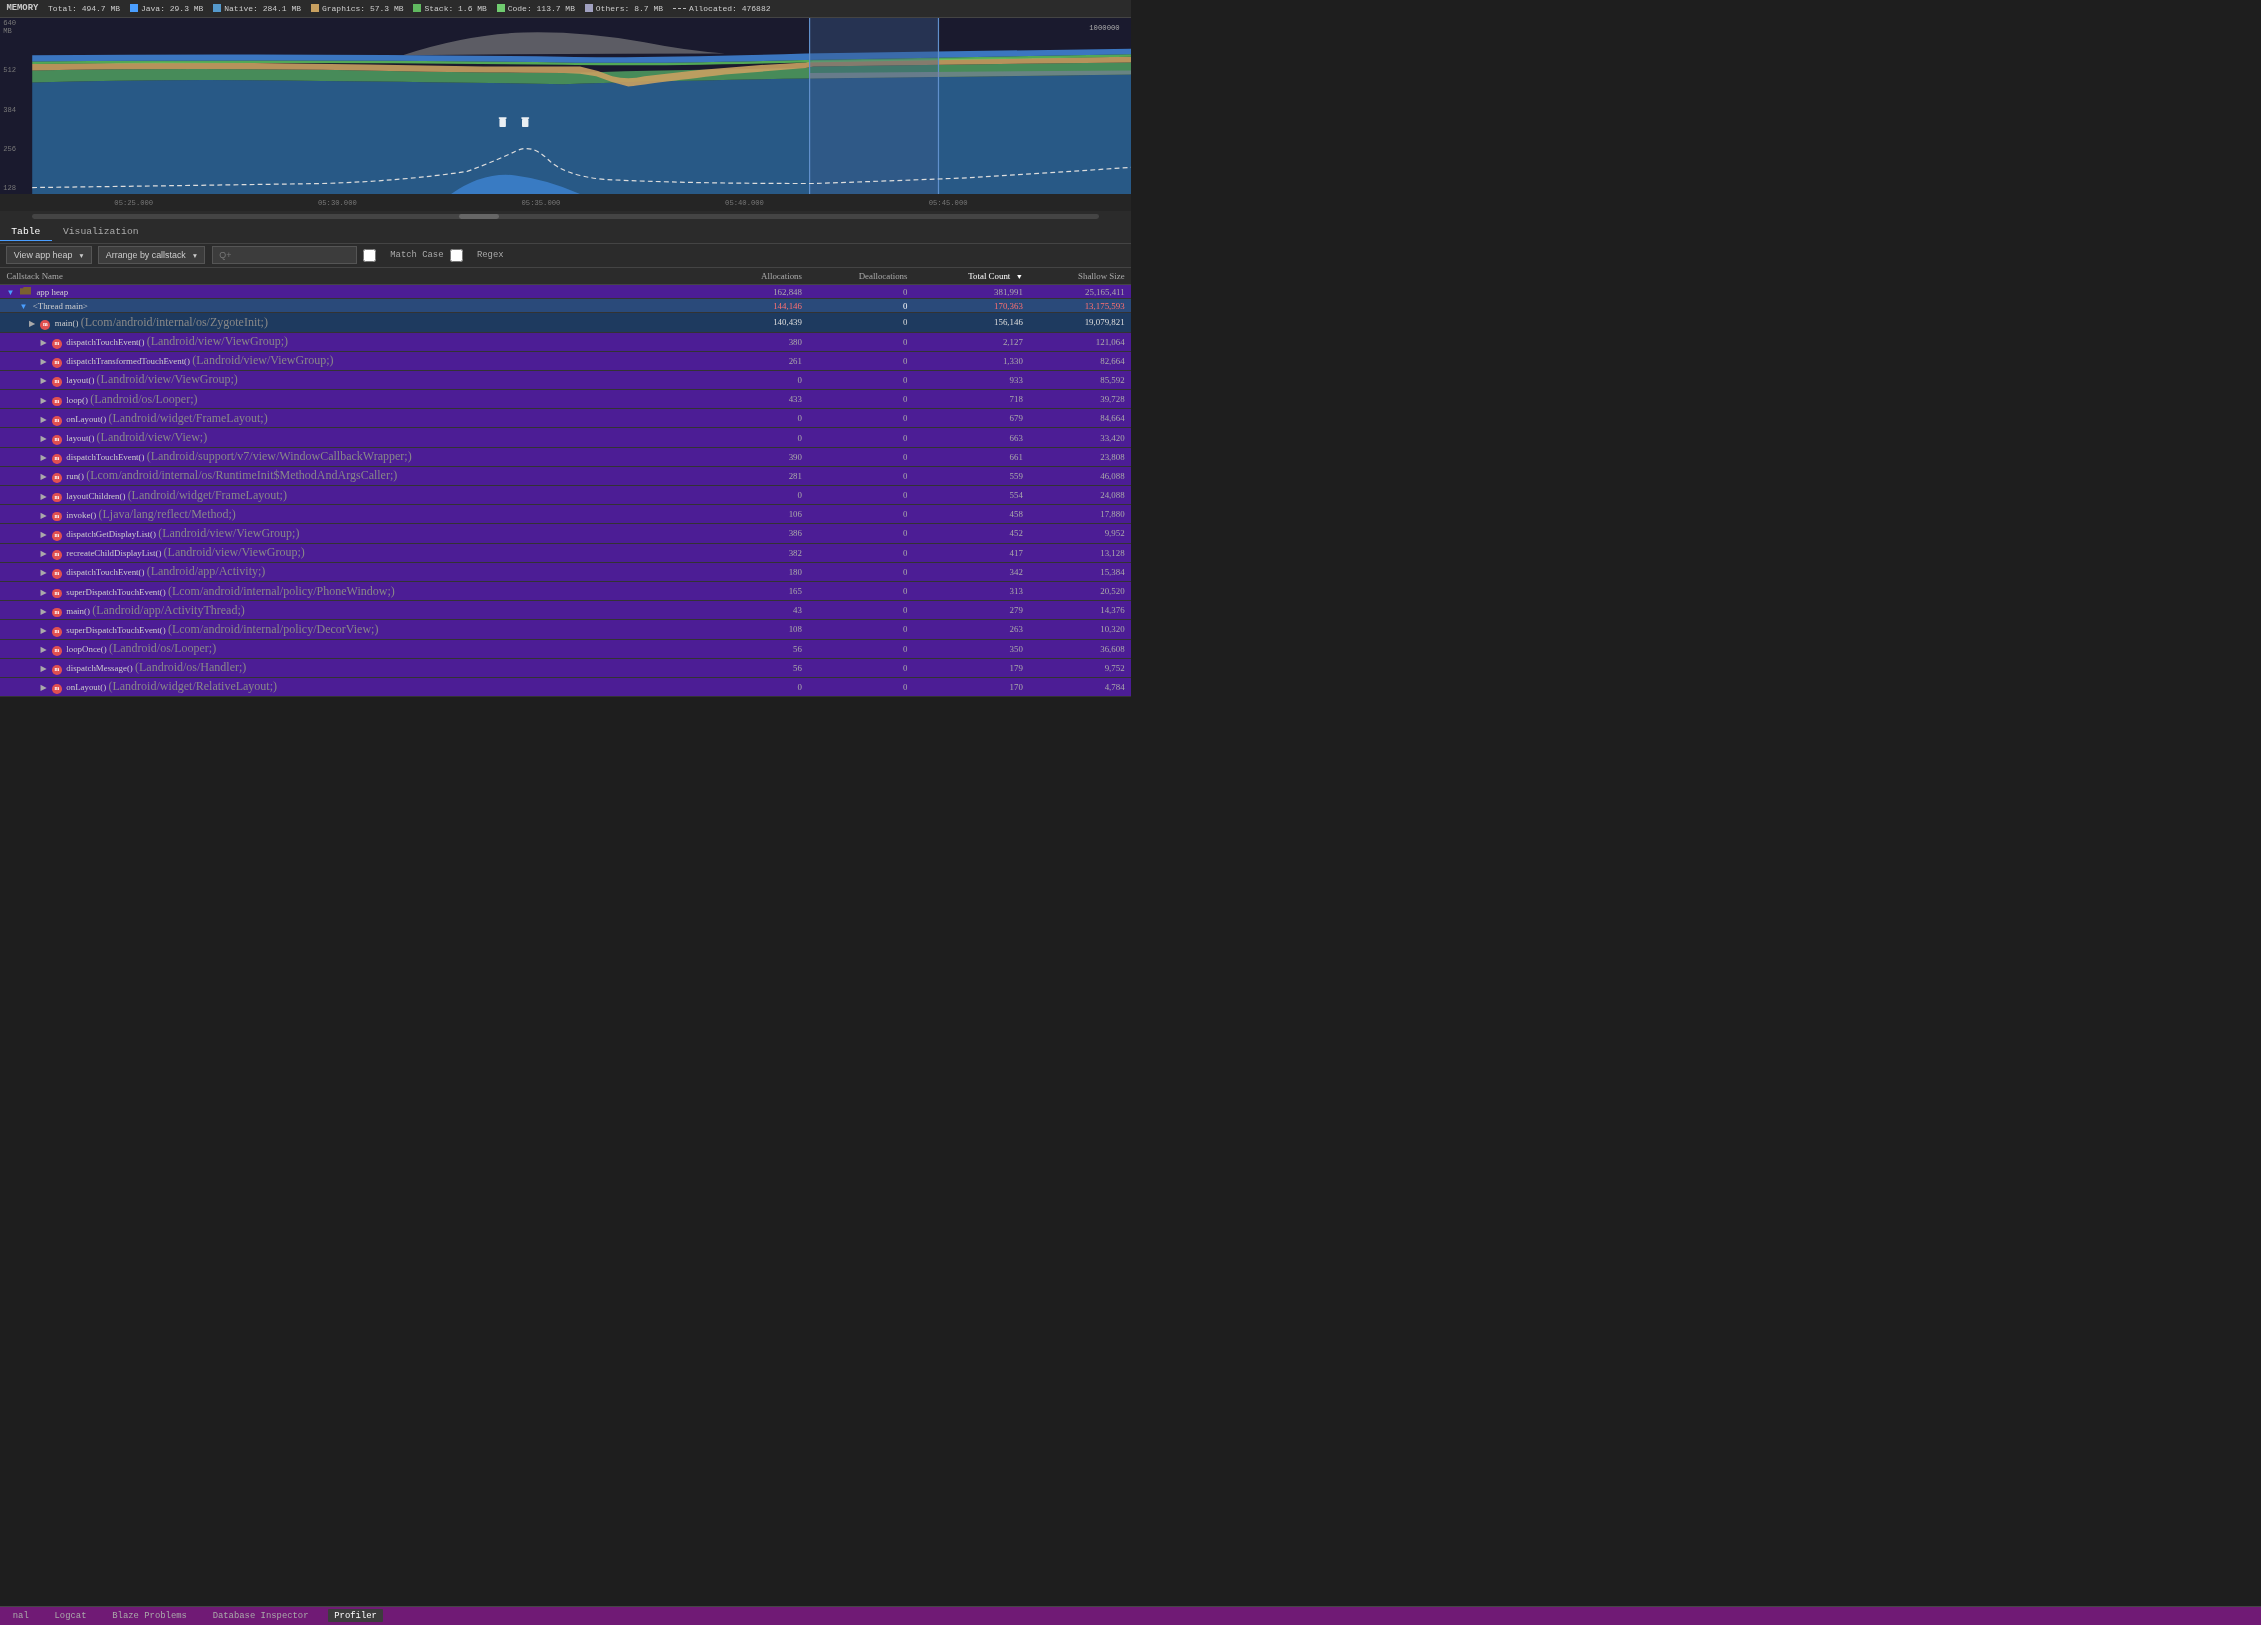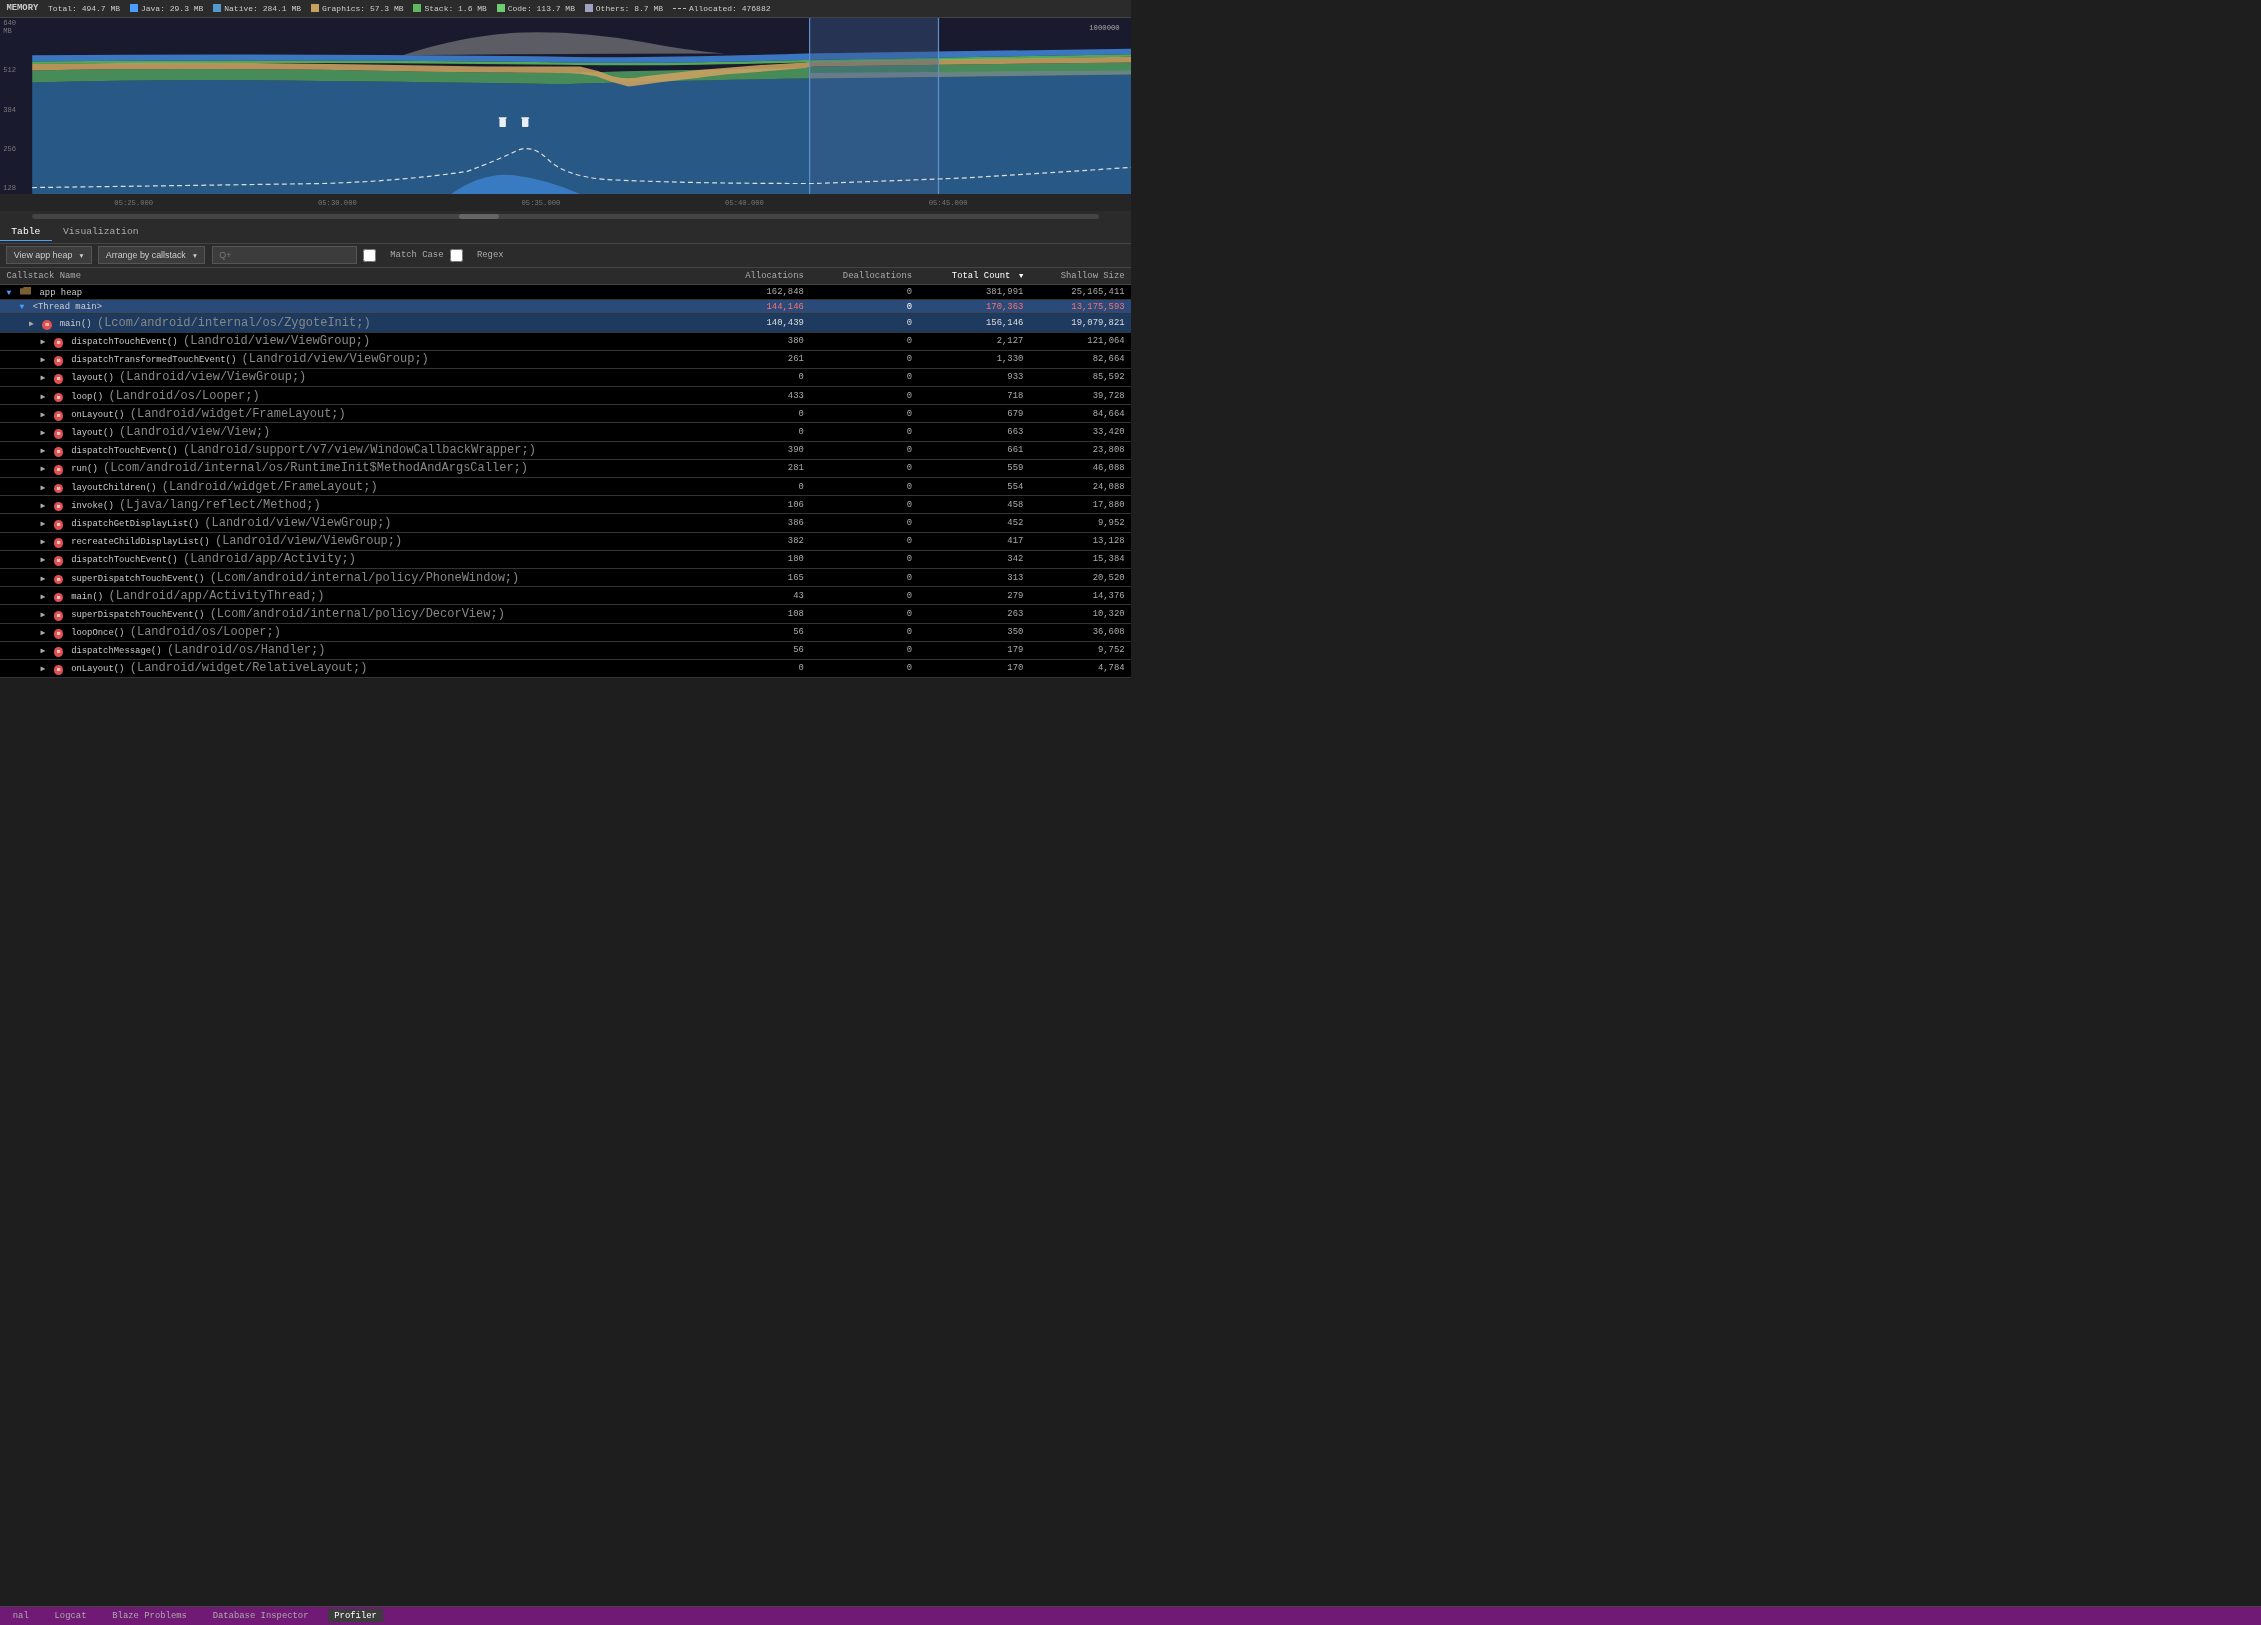--- a/index.html
+++ b/index.html
@@ -176,21 +176,22 @@
       color: #aaa;
       font-size: 8.9px;
       cursor: pointer;
     }
     .checkbox-label input { cursor: pointer; }
 
     
     #data-table {
       width: 100%;
       border-collapse: collapse;
-      background: #000000;
+      background: #4c1d95;
+      font-family: Liberation Serif, serif;
     }
     #table-header {
       background: #2b2b2b;
       position: sticky;
       top: 0;
       z-index: 5;
     }
     #data-table th {
       padding: 3.2px 6.4px;
       text-align: right;

